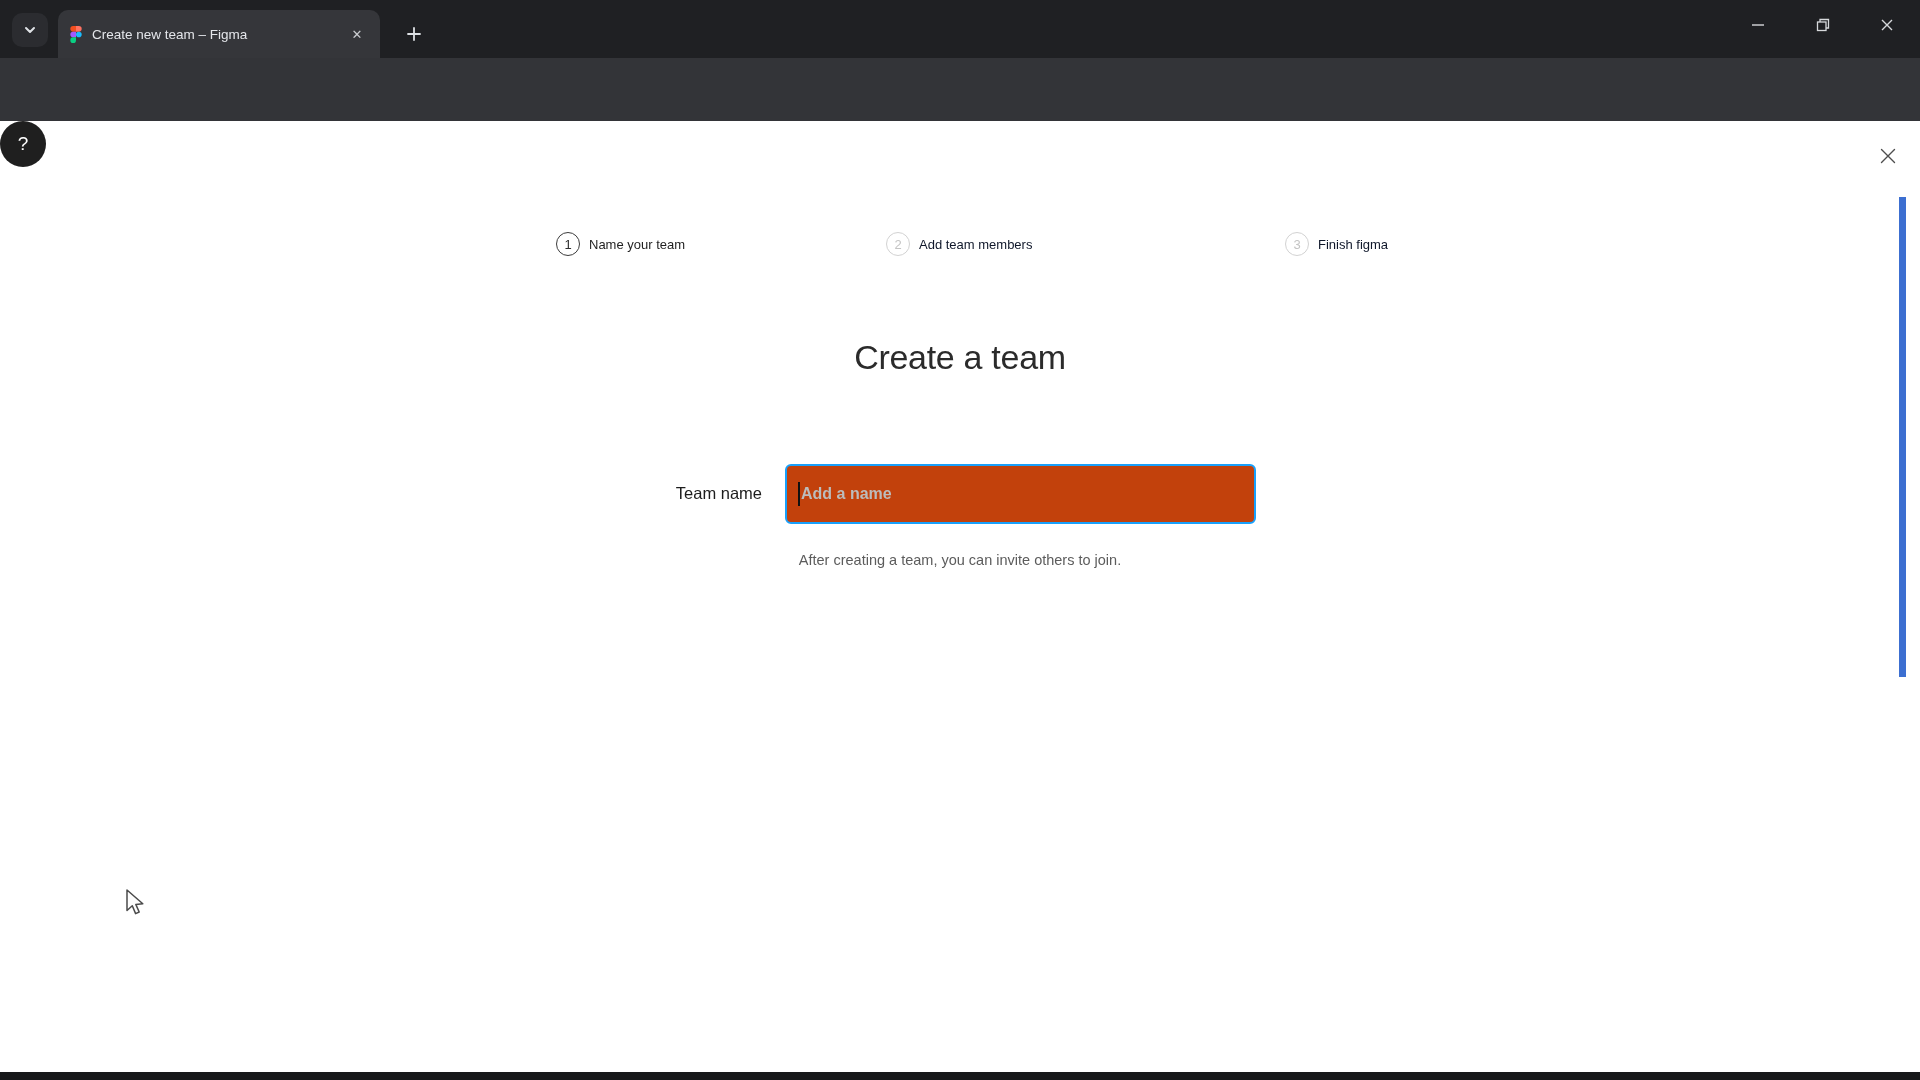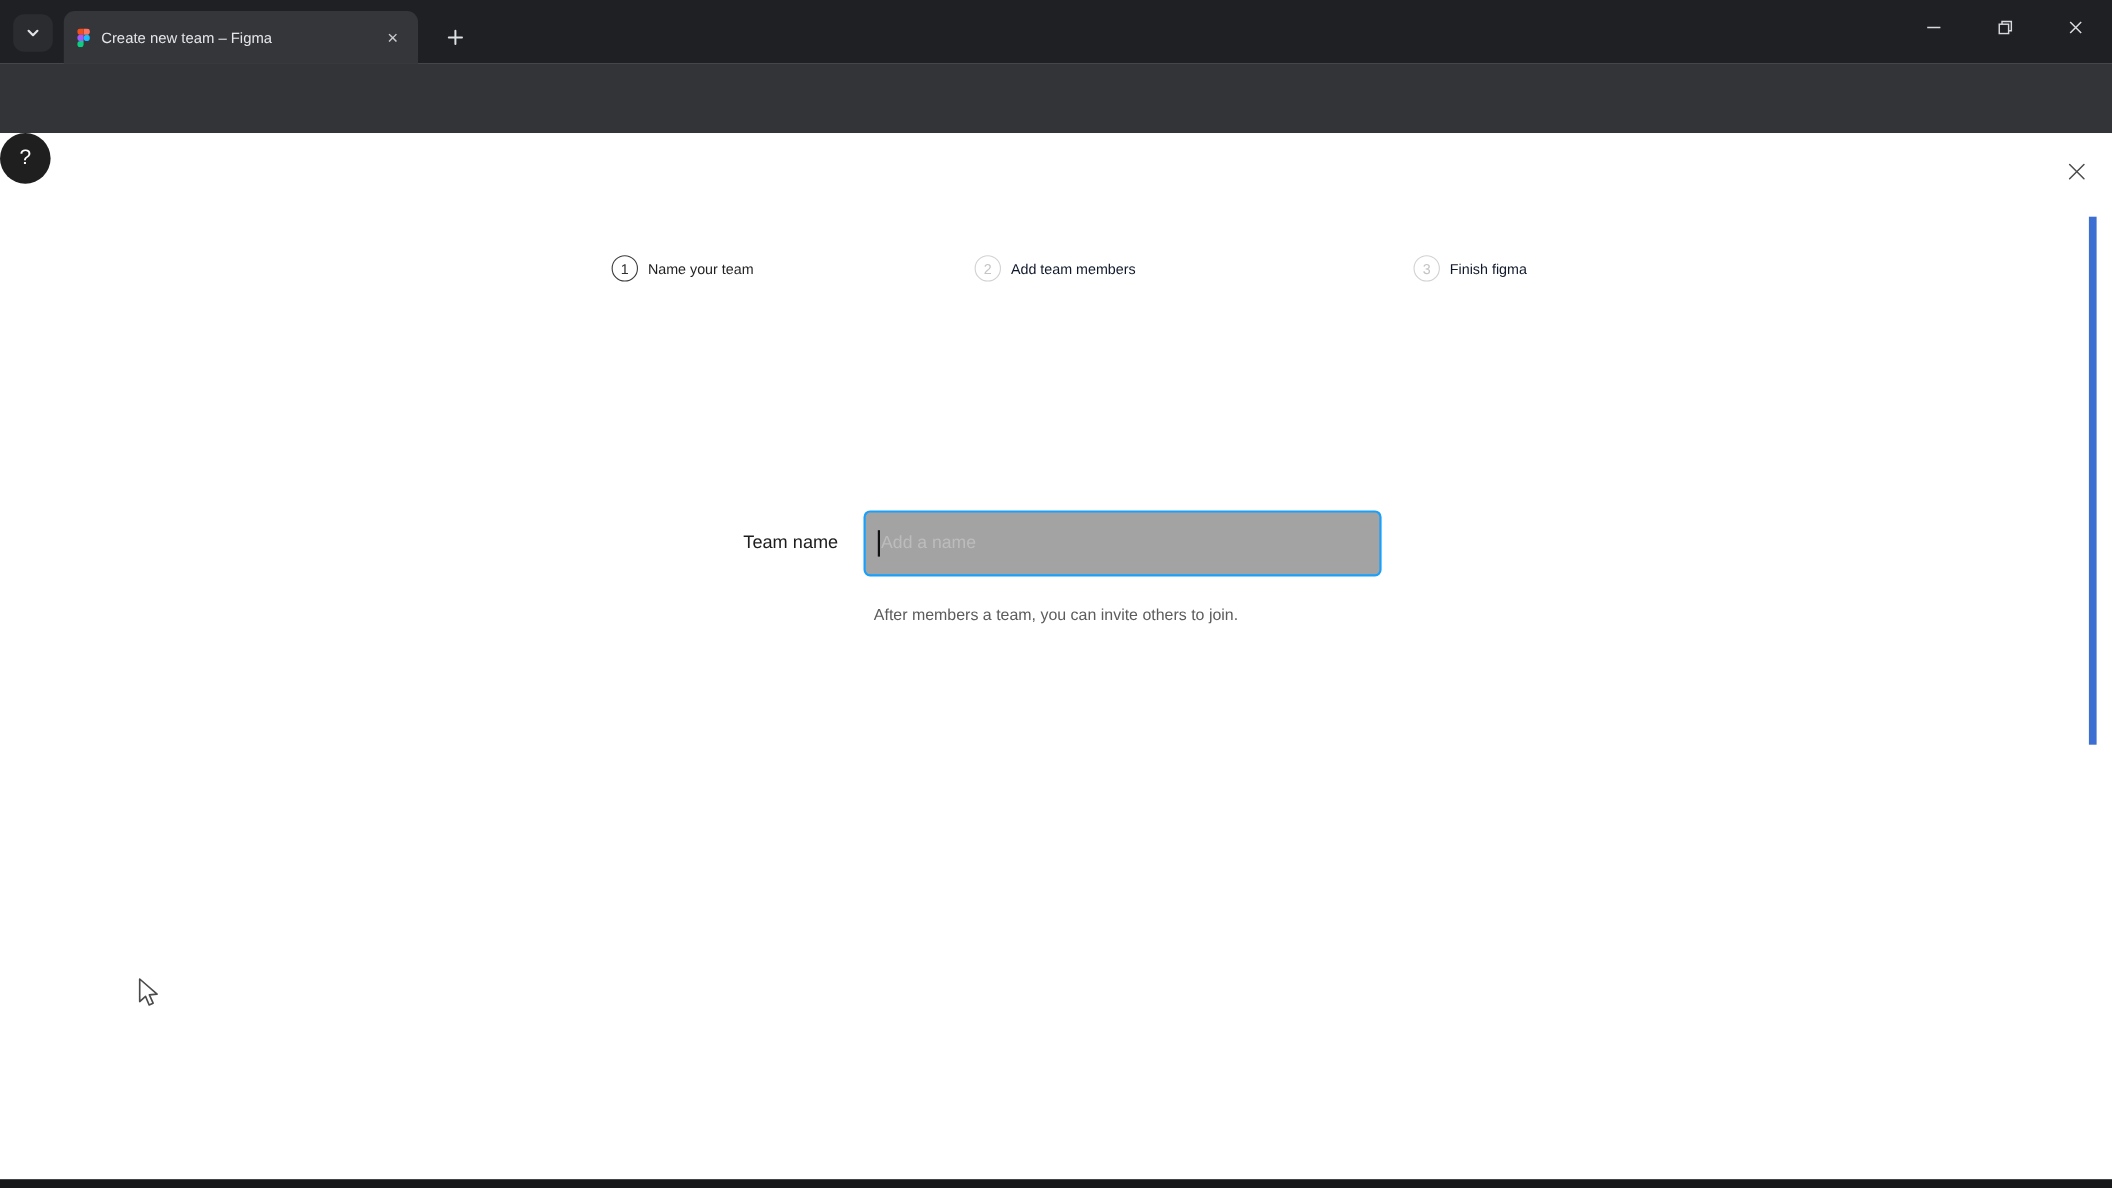--- a/index.html
+++ b/index.html
@@ -58,22 +58,22 @@
   .step.future  .step-circle { border-color:#d2d2d2; color:#c4c4c4; }
   .step.future  .step-label  { color:#0f172a; }
   #step-1 { left:556px; } #step-2 { left:886px; } #step-3 { left:1285px; }
 
   #dialog-title { left:0; top:217px; width:1920px; text-align:center; font-size:34px;
                   color:#2b2b2b; font-weight:400; letter-spacing:-0.3px; }
 
   #team-name-label { left:0; top:363px; width:762px; text-align:right; font-size:16.5px;
                      font-weight:normal; color:#1d1d1d; }
   #team-name-input { left:785px; top:343px; width:471px; height:60px; border:2px solid #18a0fb;
-                     border-radius:6px; background:#a3a3a3; font-size:16px; color:#1d1d1d;
-                     padding:0 14px; outline:none; font-family:"Liberation Sans",sans-serif; }
+                     border-radius:6px; background:#c2410c; font-size:16px; color:#1d1d1d;
+                     padding:0 14px; outline:none; font-family:"Liberation Sans",sans-serif;font-weight:bold; }
   #team-name-input::placeholder { color:#bcbcbc; }
   #text-caret { left:798px; top:361px; width:1.6px; height:24px; background:#111;
                 animation: blink 1s steps(1) infinite; }
   @keyframes blink { 50% { opacity:0; } }
 
   #helper-text { left:0; top:431px; width:1920px; text-align:center; font-size:14.5px;
                  color:#5c5c5c; }
 
   #create-team-btn { left:50%; transform:translateX(-50%); top:478px; height:60px;
                      padding:0 40px; border:none; border-radius:10px; background:#0d99ff;
@@ -208,26 +208,27 @@
     </div>
     <div id="step-2" class="step future">
       <span class="step-circle">2</span>
       <span class="step-label">Add team members</span>
     </div>
     <div id="step-3" class="step future">
       <span class="step-circle">3</span>
       <span class="step-label">Finish figma</span>
     </div>
 
+    <h1 id="dialog-title" class="abs">Create a team</h1>
 
     <label id="team-name-label" class="abs">Team name</label>
     <input id="team-name-input" class="abs" type="text" placeholder="Add a name" style="">
     <div id="text-caret" class="abs"></div>
 
-    <p id="helper-text" class="abs">After members a team, you can invite others to join.</p>
+    <p id="helper-text" class="abs">After creating a team, you can invite others to join.</p>
 
 
     <div id="help-btn">
       <span>?</span>
     </div>
   </div>
 
   <div id="scroll-thumb" class="abs"></div>
   <div id="bottom-strip" class="abs"></div>
 

